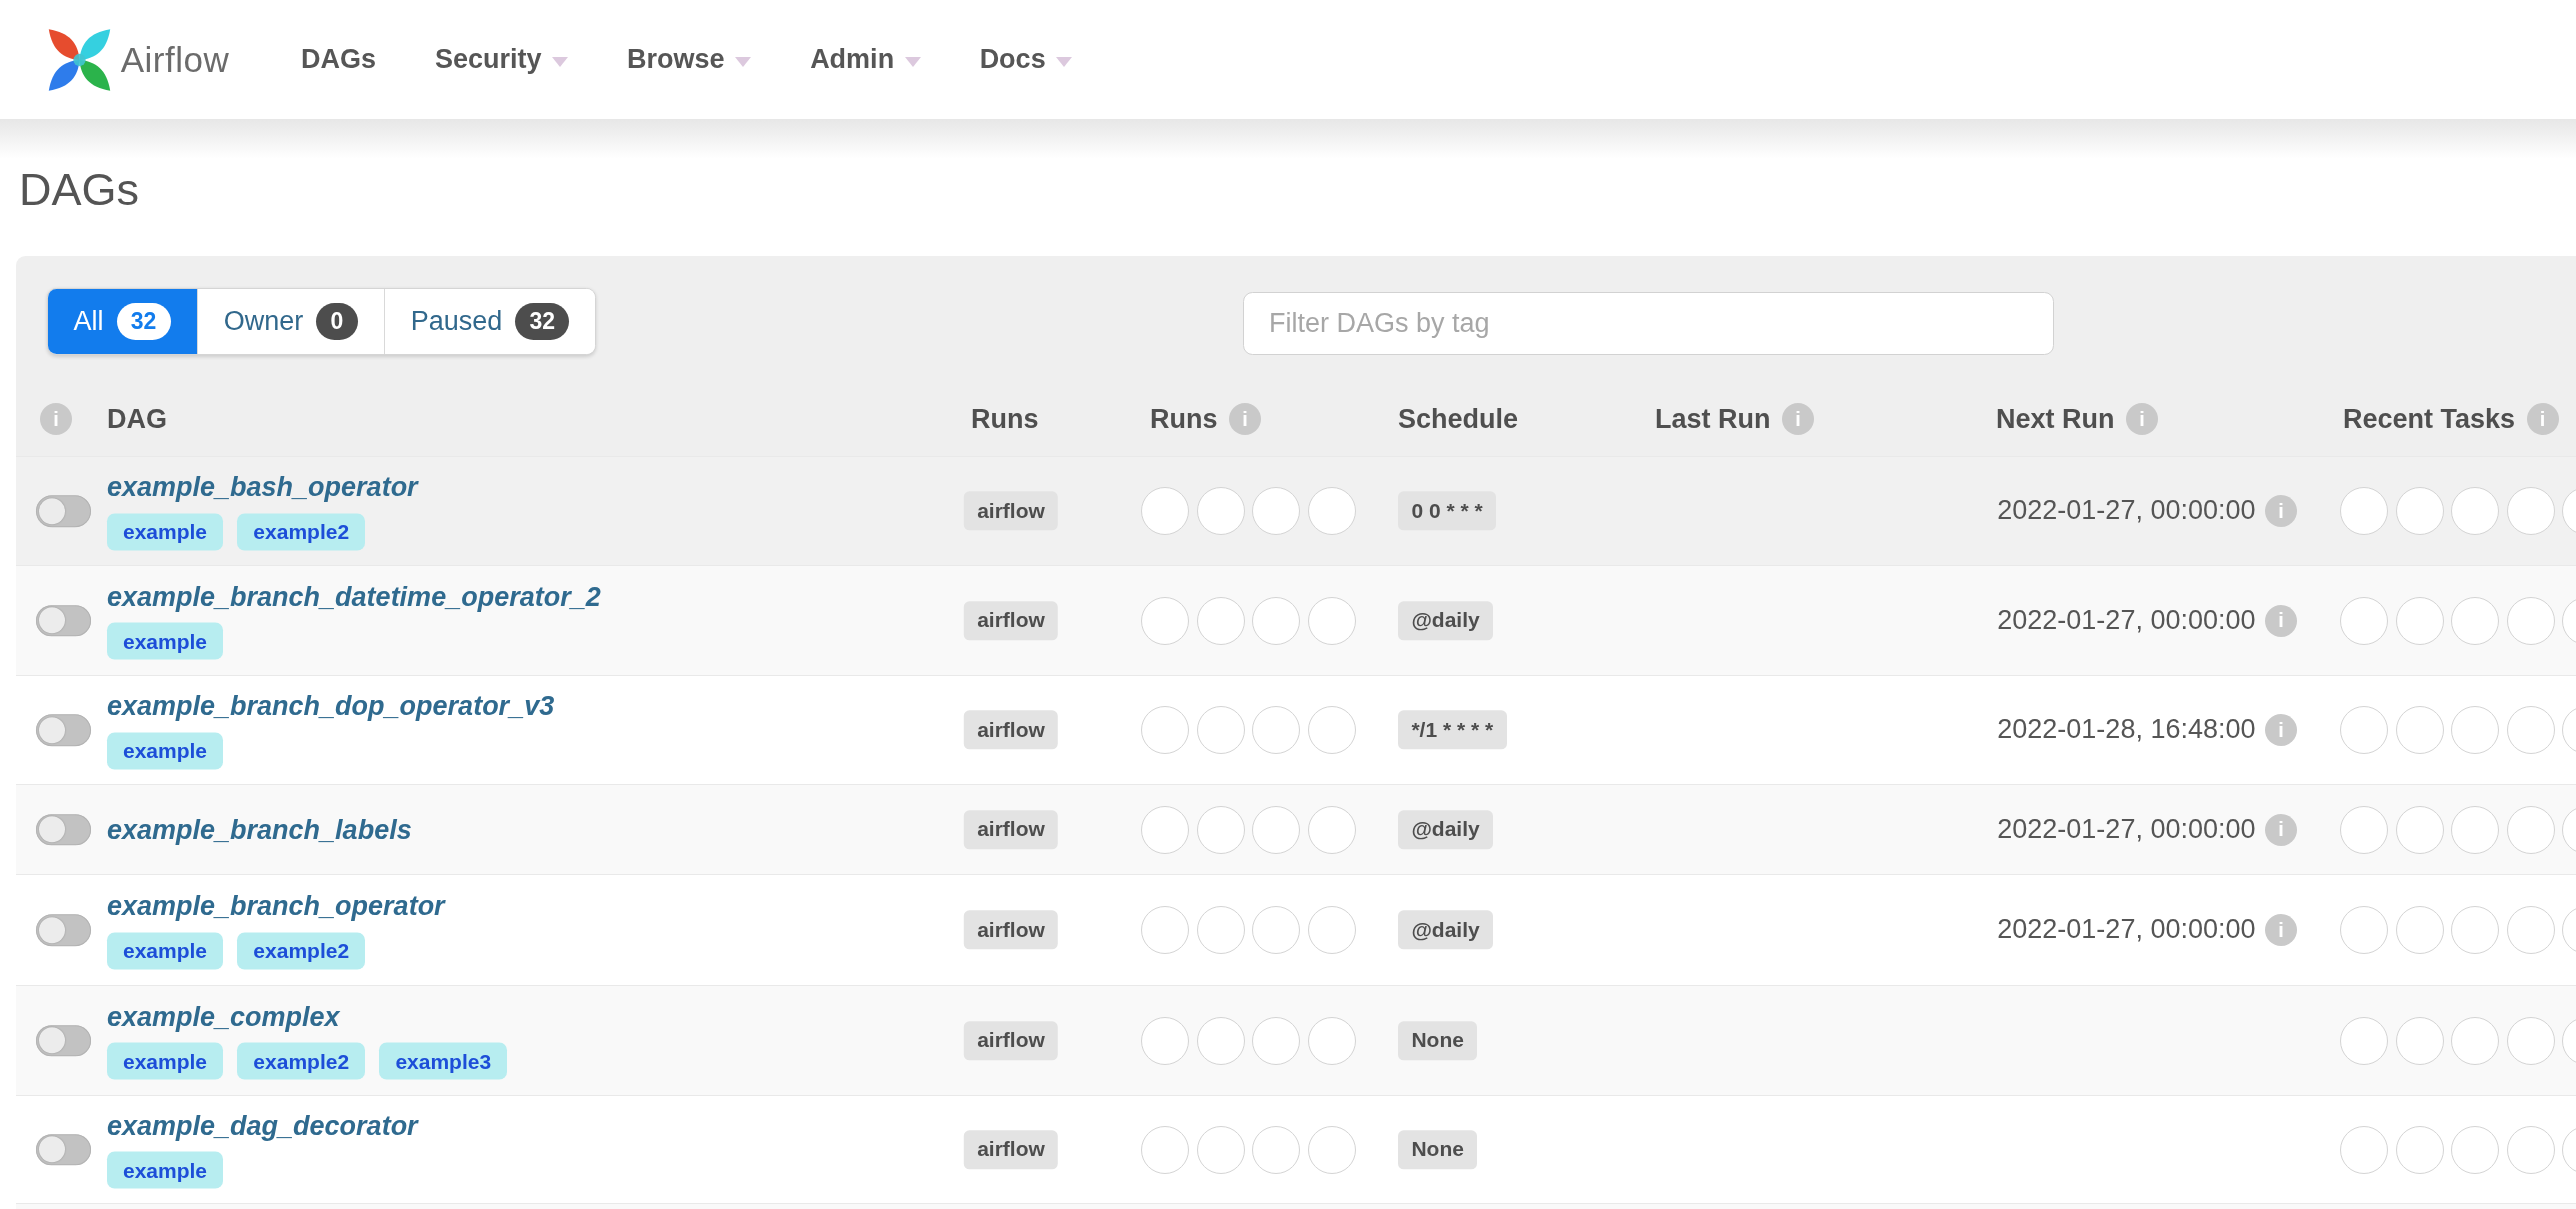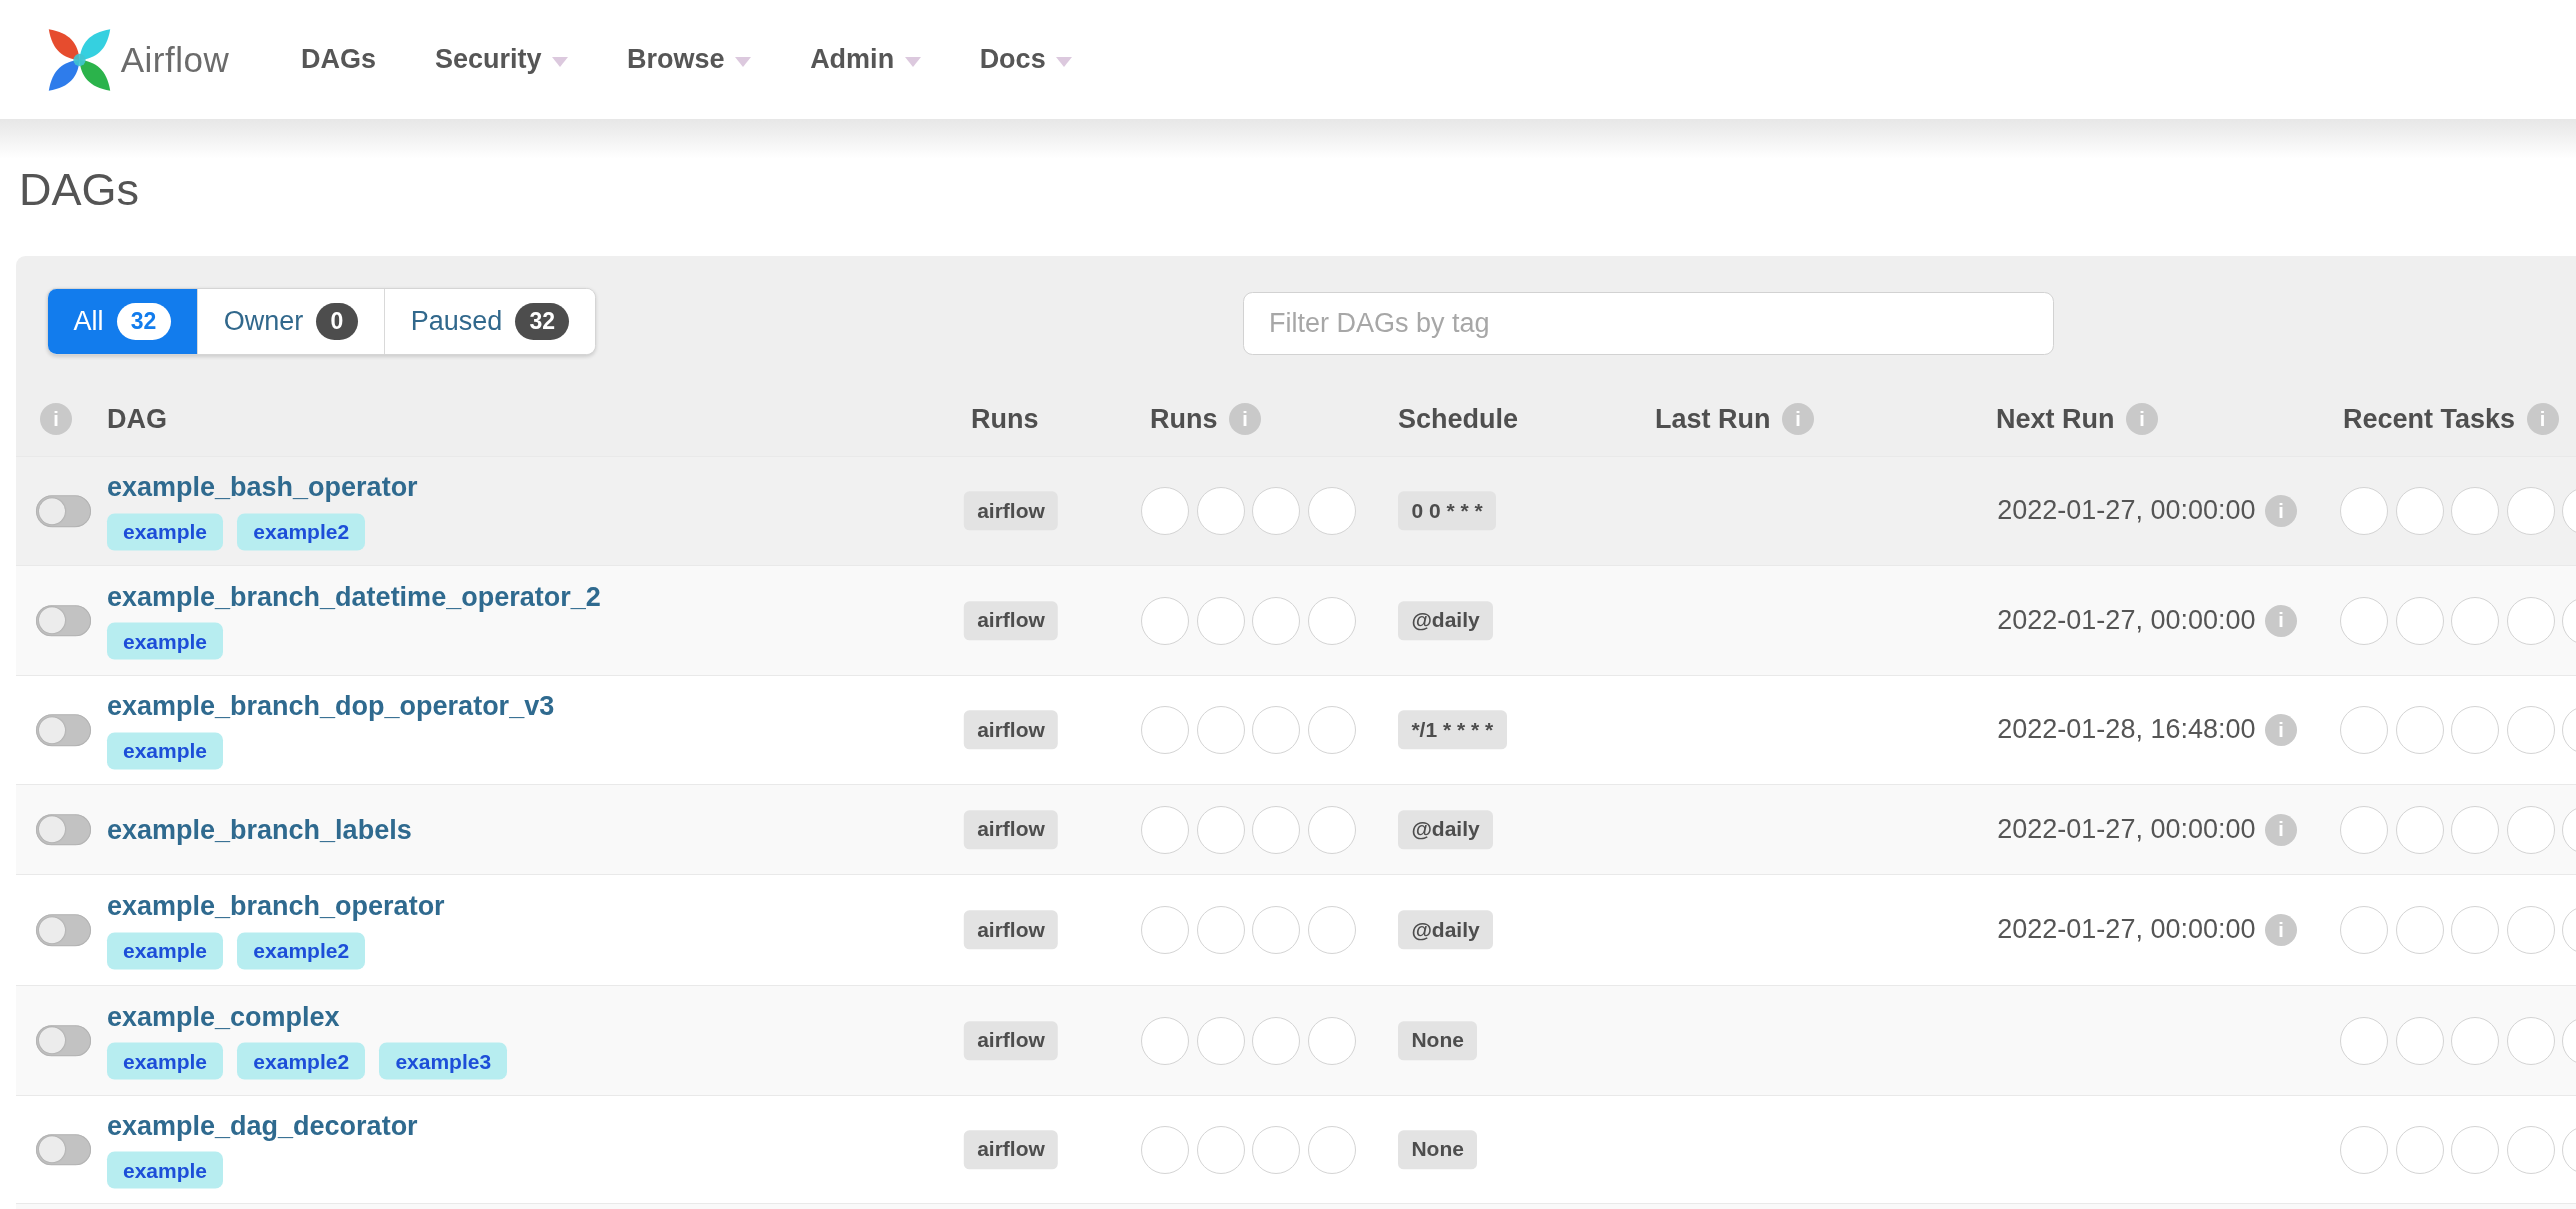--- a/index.html
+++ b/index.html
@@ -79,21 +79,21 @@
   .row-hl     { background:#f1f1f1; }
   .row-stripe { background:#f9f9f9; }
   .row-white  { background:#ffffff; }
 
   .cell { position:absolute; top:50%; transform:translateY(-50%); white-space:nowrap; }
   .toggle-wrap { left:20px; }
   .toggle { display:block; width:55px; height:31.5px; background:#c2c2c2; border-radius:16px; position:relative; box-shadow:inset 0 0 0 1px #b3b3b3; cursor:pointer; }
   .knob { position:absolute; left:2.9px; top:2.9px; width:26px; height:26px; border-radius:50%; background:#ececec; box-shadow:0 0 1.9px rgba(0,0,0,.25); }
 
   .name-block { left:91px; display:flex; flex-direction:column; align-items:flex-start; gap:10.5px; }
-  .dag-name { color:#2f6a8f; font-weight:bold; font-size:27px; text-decoration:none; cursor:pointer; }
+  .dag-name { color:#2f6a8f; font-weight:bold; font-size:27px; text-decoration:none; cursor:pointer;font-style:italic; }
   .tags { display:flex; }
   .tag { background:#b7edf0; color:#1d4ed8; font-weight:bold; font-size:21px; padding:6.7px 16px; border-radius:7.6px; margin-right:14.3px; cursor:pointer; }
 
   .owner-cell { left:995px; transform:translate(-50%,-50%); }
   .gray-badge { background:#e3e3e3; color:#4d4d4d; font-weight:bold; font-size:21px; padding:7.6px 13.4px; border-radius:5.7px; display:inline-block; line-height:1.15; }
 
   .runs-cell   { left:1125px; display:flex; }
   .recent-cell { left:2324px; display:flex; }
   .circle { width:48px; height:48px; border-radius:50%; background:#fff; border:1.9px solid #d4d4d4; margin-right:7.6px; flex:0 0 auto; }
 

